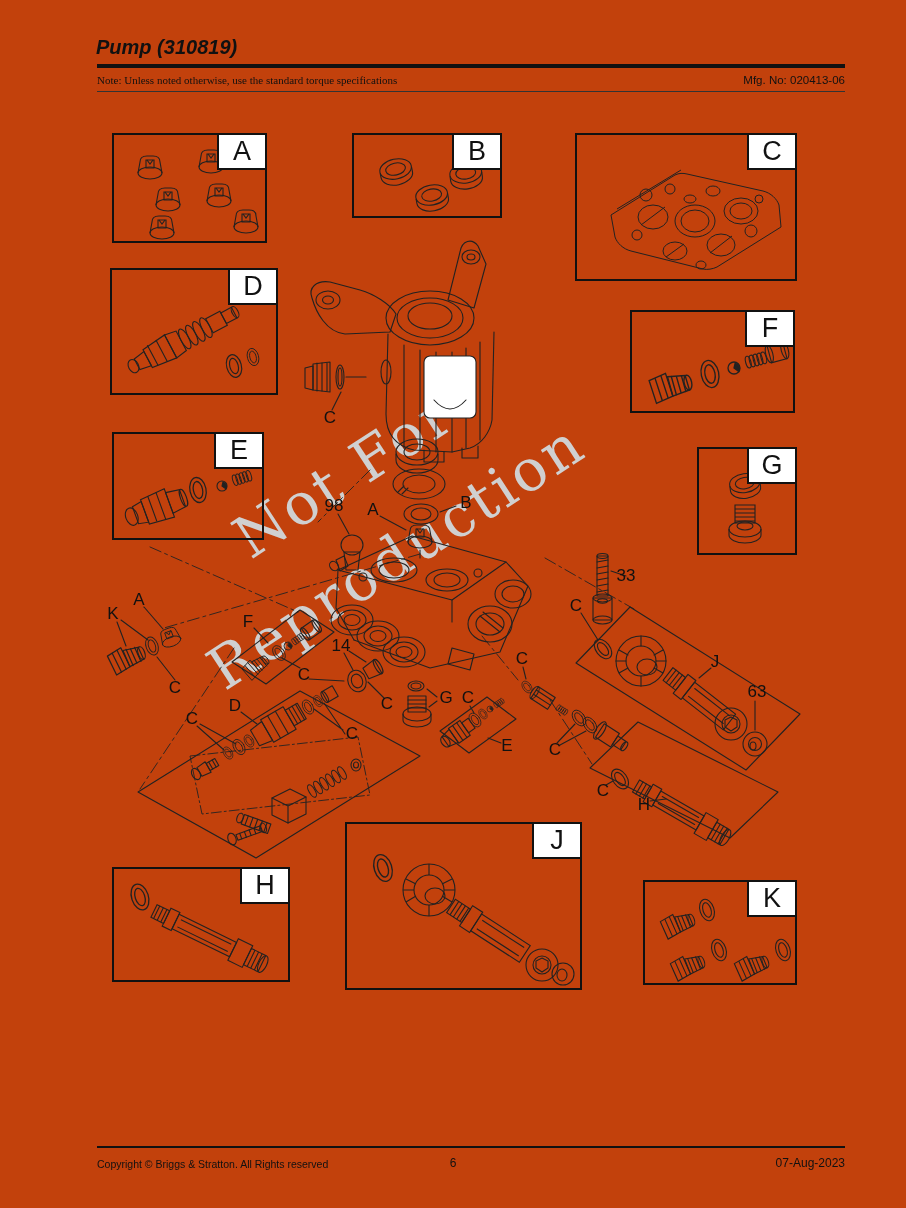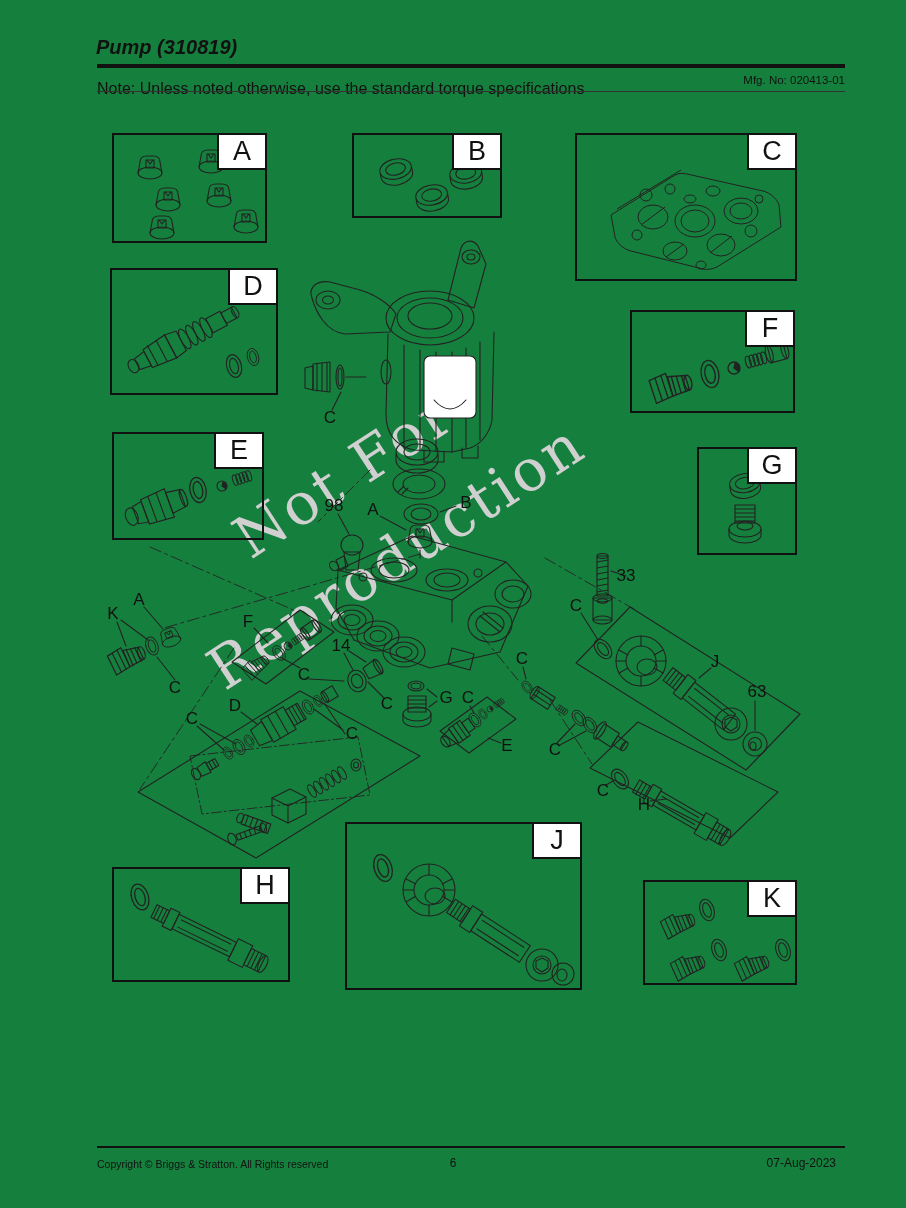--- a/index.html
+++ b/index.html
@@ -1,27 +1,27 @@
 <!DOCTYPE html>
 <html><head>
 <meta charset="utf-8">
 <style>
   html,body{margin:0;padding:0;background:#fff;}
   body{width:906px;height:1208px;position:relative;font-family:"Liberation Sans",sans-serif;color:#111;}
-  .page{position:absolute;inset:0;overflow:hidden;background:#15803d;}
+  .page{position:absolute;inset:0;overflow:hidden;background:#c2410c;}
   
   .hdr-title{position:absolute;left:96px;top:36px;font-size:20px;font-style:italic;font-weight:bold;z-index:6;}
   .rule-thick{position:absolute;left:97px;width:748px;top:64px;height:4px;background:#111;z-index:6;}
-  .hdr-note{position:absolute;left:97px;top:80px;font-size:16px;z-index:6;}
+  .hdr-note{position:absolute;left:97px;top:74px;font-size:11px;z-index:6;font-family:Liberation Serif, serif;}
   .hdr-mfg{position:absolute;right:61px;top:74px;font-size:11.5px;z-index:6;}
   .rule-thin-hdr{position:absolute;left:97px;width:748px;top:91px;height:1px;background:#333;z-index:6;}
   .rule-thin-ftr{position:absolute;left:97px;width:748px;top:1146px;height:2px;background:#111;z-index:6;}
   .ftr-copy{position:absolute;left:97px;top:1158px;font-size:10.5px;z-index:6;}
   .ftr-page{position:absolute;left:50%;transform:translateX(-50%);top:1156px;font-size:12px;z-index:6;}
-  .ftr-date{position:absolute;right:70px;top:1156px;font-size:12px;z-index:6;}
+  .ftr-date{position:absolute;right:61px;top:1156px;font-size:12px;z-index:6;}
   
   .watermark{position:absolute;left:60px;top:420px;width:620px;z-index:0;transform:rotate(-33deg);
     font-family:"DejaVu Serif",serif;color:#d0d0d0;text-align:center;line-height:96px;font-size:58px;letter-spacing:3px;}
   
   .diagram{position:absolute;left:0;top:0;z-index:1;}
   
   .dbox{position:absolute;border:2px solid #111;box-sizing:border-box;z-index:3;background:transparent;}
   .dbox svg{position:absolute;left:0;top:0;width:100%;height:100%;}
   .dbox-tab{position:absolute;top:0;right:0;width:46px;height:33px;border-left:2px solid #111;border-bottom:2px solid #111;
     display:flex;align-items:center;justify-content:center;font-size:27px;background:#fff;}
@@ -29,21 +29,21 @@
   .callout{position:absolute;transform:translate(-50%,-50%);font-size:17px;z-index:5;white-space:nowrap;}
 </style>
 </head>
 <body>
 
 <div class="page">
 
   <div class="hdr-title">Pump (310819)</div>
   <div class="rule-thick"></div>
   <div class="hdr-note">Note: Unless noted otherwise, use the standard torque specifications</div>
-  <div class="hdr-mfg">Mfg. No: 020413-01</div>
+  <div class="hdr-mfg">Mfg. No: 020413-06</div>
   <div class="rule-thin-hdr"></div>
 
   <div class="watermark">
     <div>Not For</div>
     <div>Reproduction</div>
   </div>
 
   <svg class="diagram" width="906" height="1208" viewBox="0 0 906 1208">
     <defs>
       <g id="p-ring">

